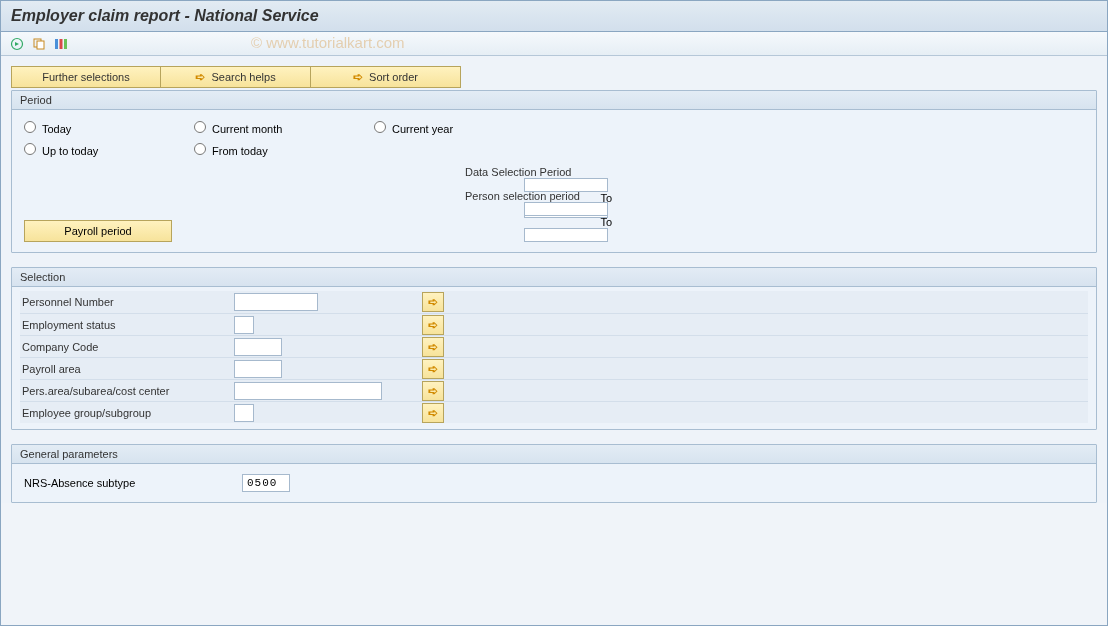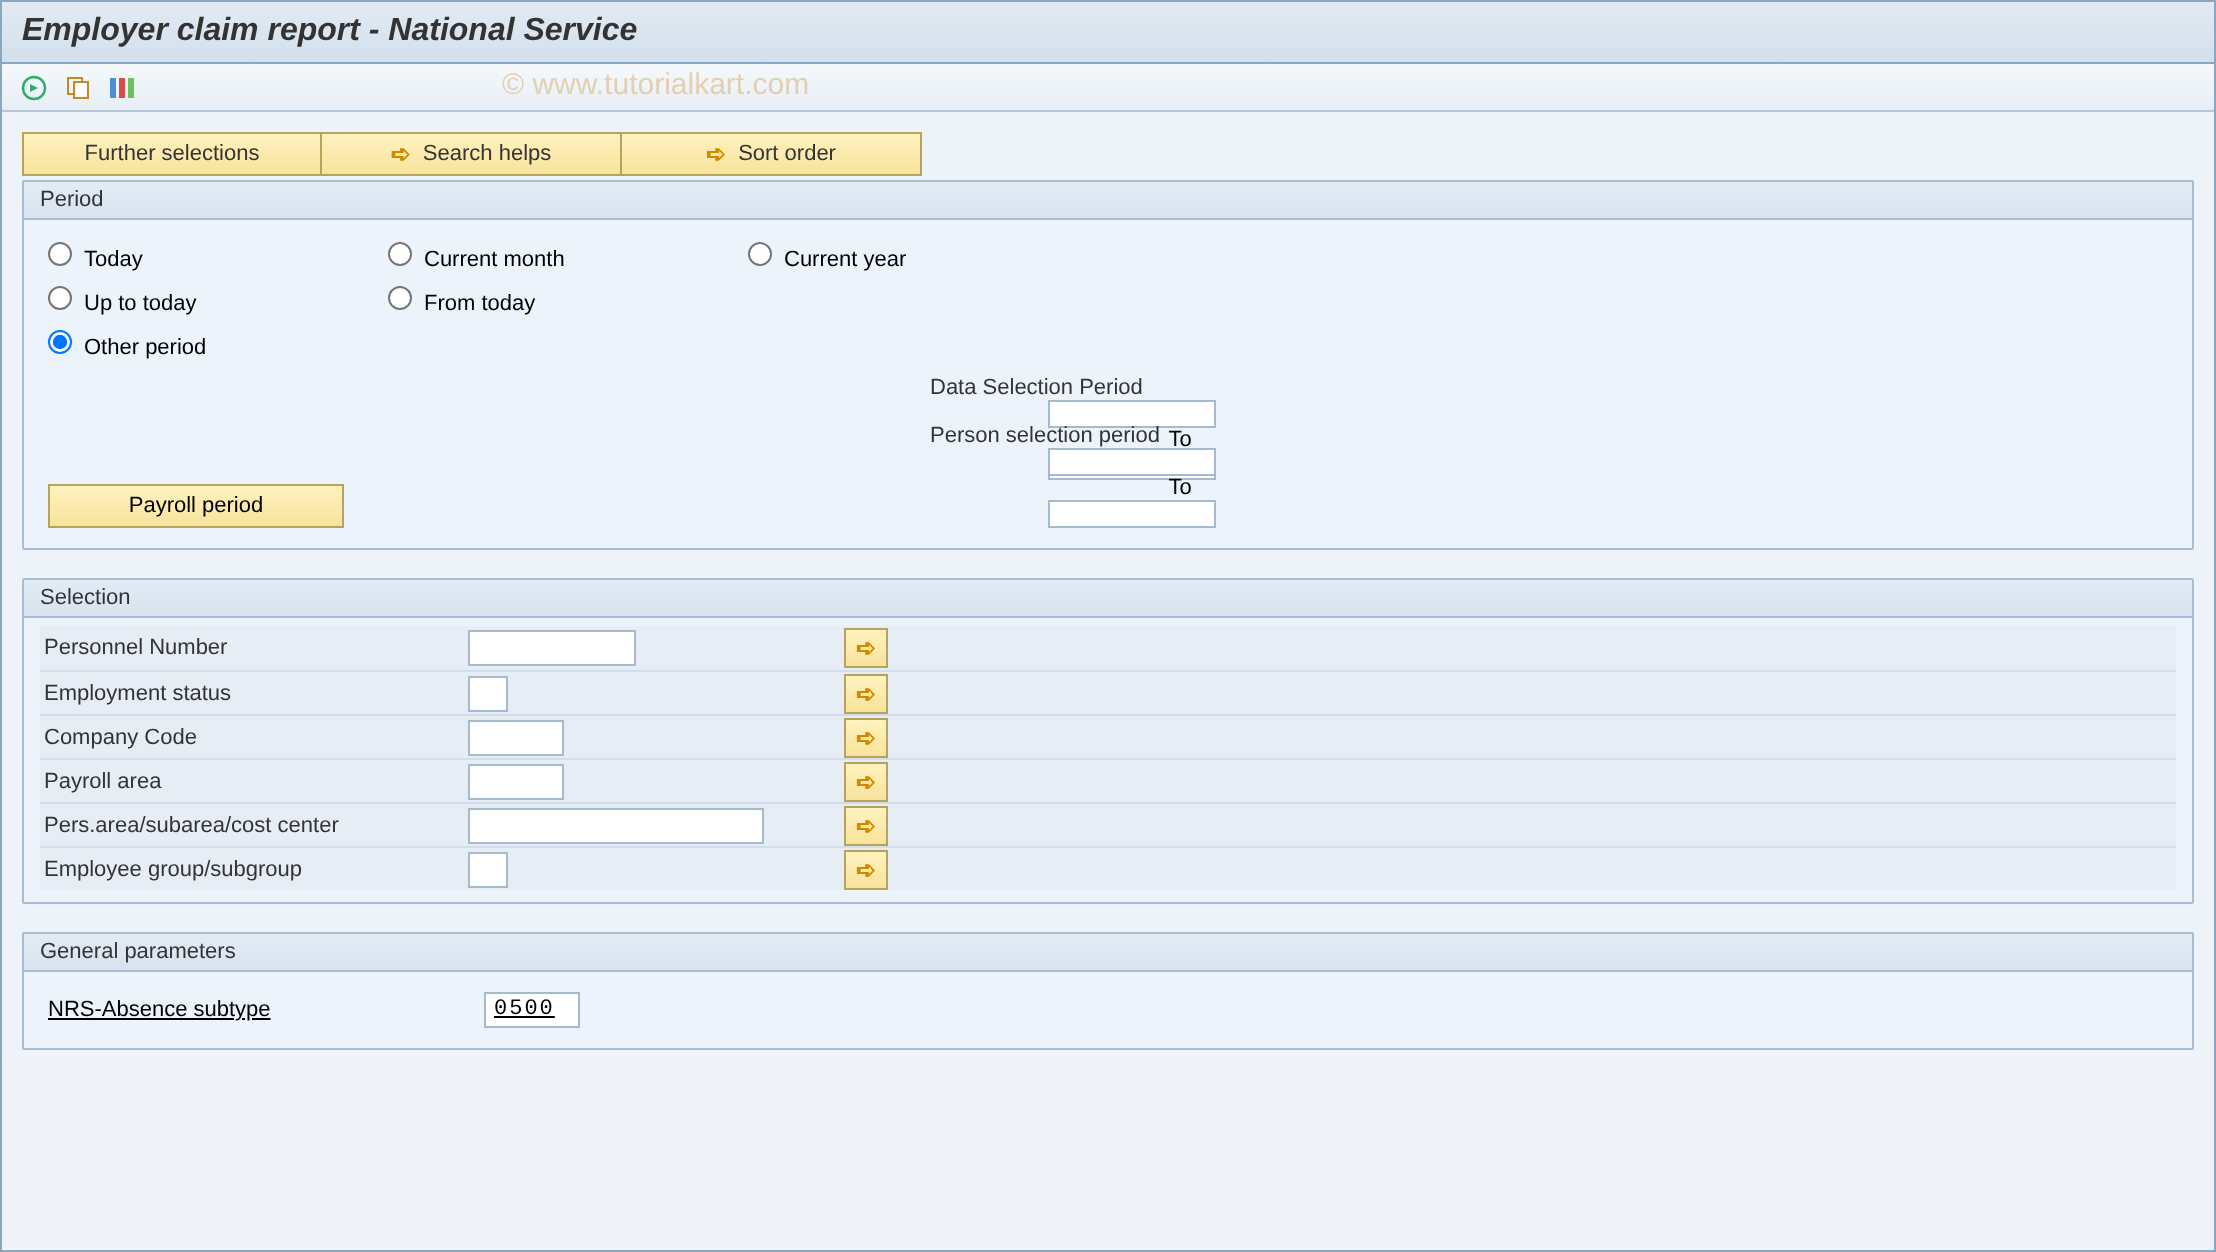--- a/index.html
+++ b/index.html
@@ -104,21 +104,21 @@
     .radio-row { display: flex; align-items: center; height: 20px; }
     .radio { width: 12px; height: 12px; margin-right: 6px; }
     .radio-grid { display: flex; flex-direction: column; gap: 2px; margin-bottom: 6px; }
     .col { display: inline-block; }
     .col1 { width: 170px; }
     .col2 { width: 180px; }
     .col3 { width: 150px; }
     .indent-fields { margin-left: 22px; }
     .field-row { display: flex; align-items: center; height: 24px; gap: 0; flex-direction: column; }
     .field-label { width: 202px; color: #333; }
-    .lbl-to { width: 44px; text-align: center; margin-left: 48px; }
+    .lbl-to { width: 44px; text-align: right; margin-left: 48px; }
     .text-input {
       background: #fff;
       border: 1px solid #a6b9cd;
       height: 18px;
       padding: 0 4px;
       font-size: 11px;
       font-family: Arial;
     }
     .w80 { width: 84px; }
     .w50 { width: 48px; }
@@ -162,21 +162,21 @@
       display: flex;
       align-items: center;
       justify-content: center;
       cursor: pointer;
       margin-left: 8px;
       color: #d18a00;
       font-weight: bold;
       font-size: 12px;
     }
     .mono { font-family: "Courier New", monospace; letter-spacing: 1px; }
-    .general-body { padding: 10px 12px; text-decoration: underline; }
+    .general-body { padding: 10px 12px; }
     .nrs-row { display: flex; align-items: center; }
     .nrs-label { width: 218px; }
   </style>
 </head>
 <body>
 
 <div class="window">
 
   <div class="titlebar">Employer claim report - National Service</div>
 
@@ -225,23 +225,20 @@
         <div class="radio-grid">
           <div class="radio-row">
             <span class="col col1"><input type="radio" name="period" class="radio" style=""><span>Today</span></span>
             <span class="col col2"><input type="radio" name="period" class="radio" style=""><span>Current month</span></span>
             <span class="col col3"><input type="radio" name="period" class="radio" style=""><span>Current year</span></span>
           </div>
           <div class="radio-row">
             <span class="col col1"><input type="radio" name="period" class="radio" style=""><span>Up to today</span></span>
             <span class="col col2"><input type="radio" name="period" class="radio" style=""><span>From today</span></span>
           </div>
-          <div class="radio-row">
-            <span class="col col1"><input type="radio" name="period" class="radio" checked="" style=""><span>Other period</span></span>
-          </div>
         </div>
         <div class="indent-fields">
           <div class="field-row">
             <span class="field-label">Data Selection Period</span>
             <input class="text-input w80" style="">
             <span class="lbl-to">To</span>
             <input class="text-input w80" style="">
           </div>
           <div class="field-row">
             <span class="field-label">Person selection period</span>

